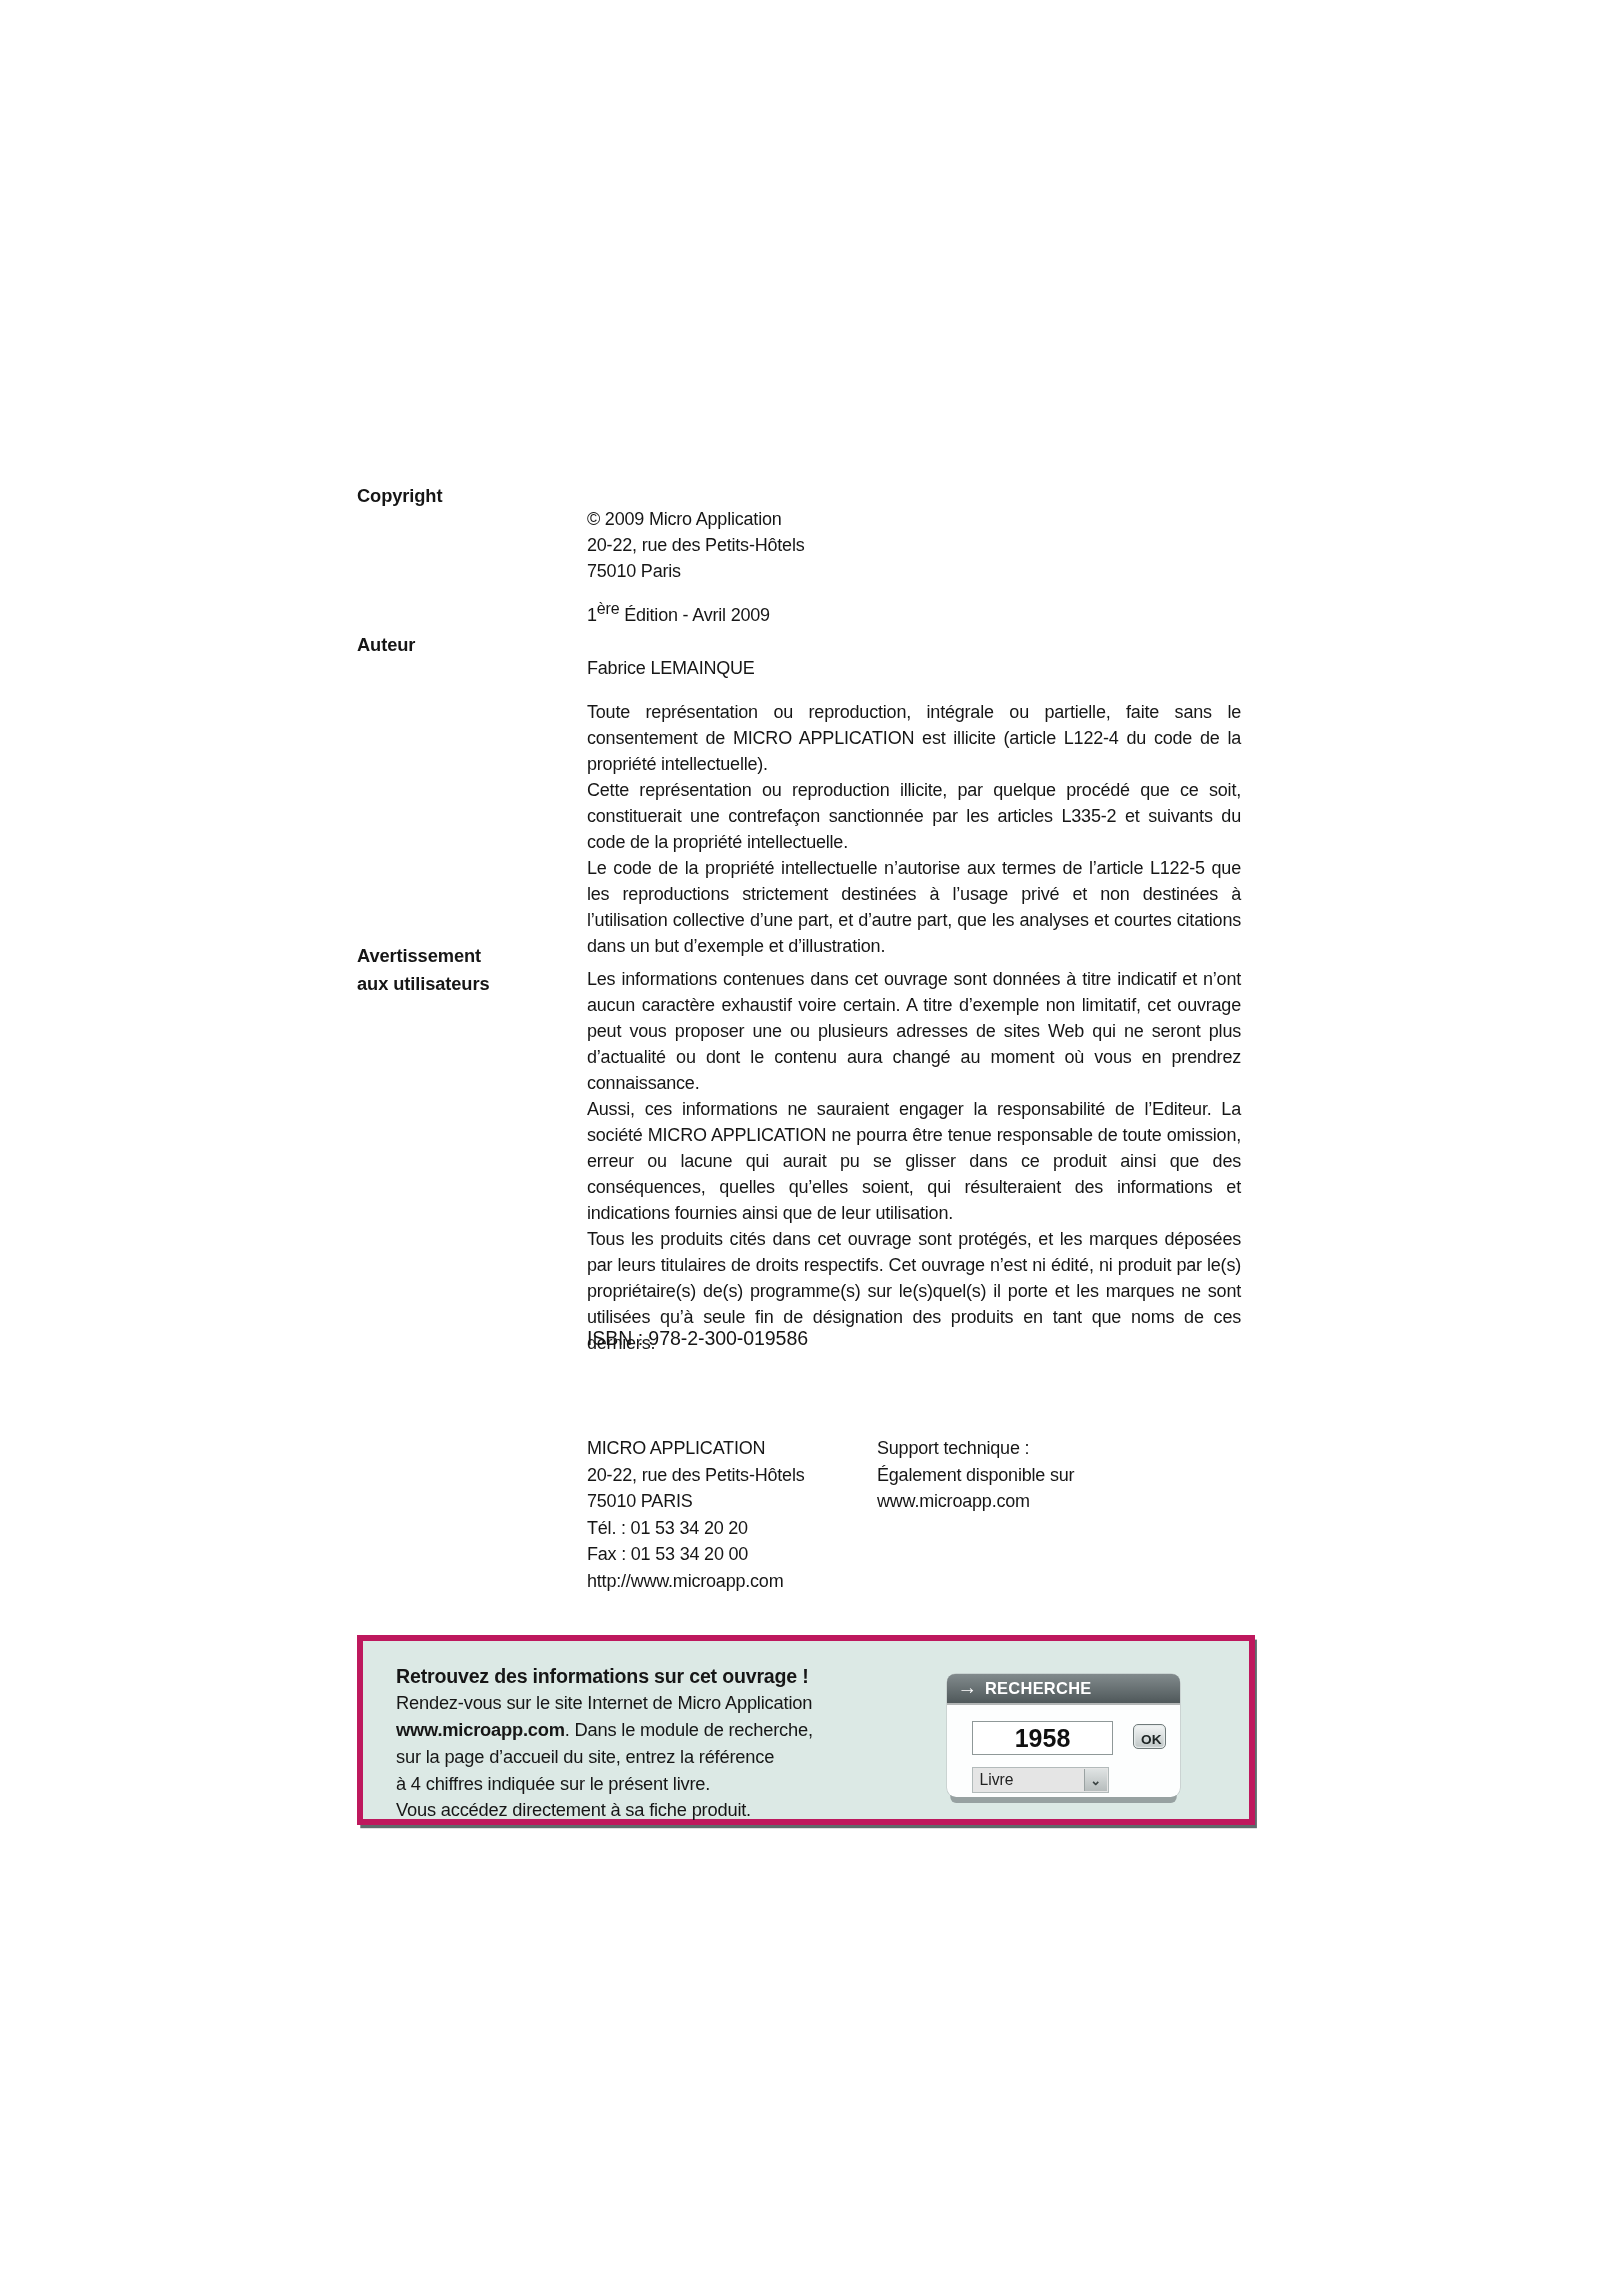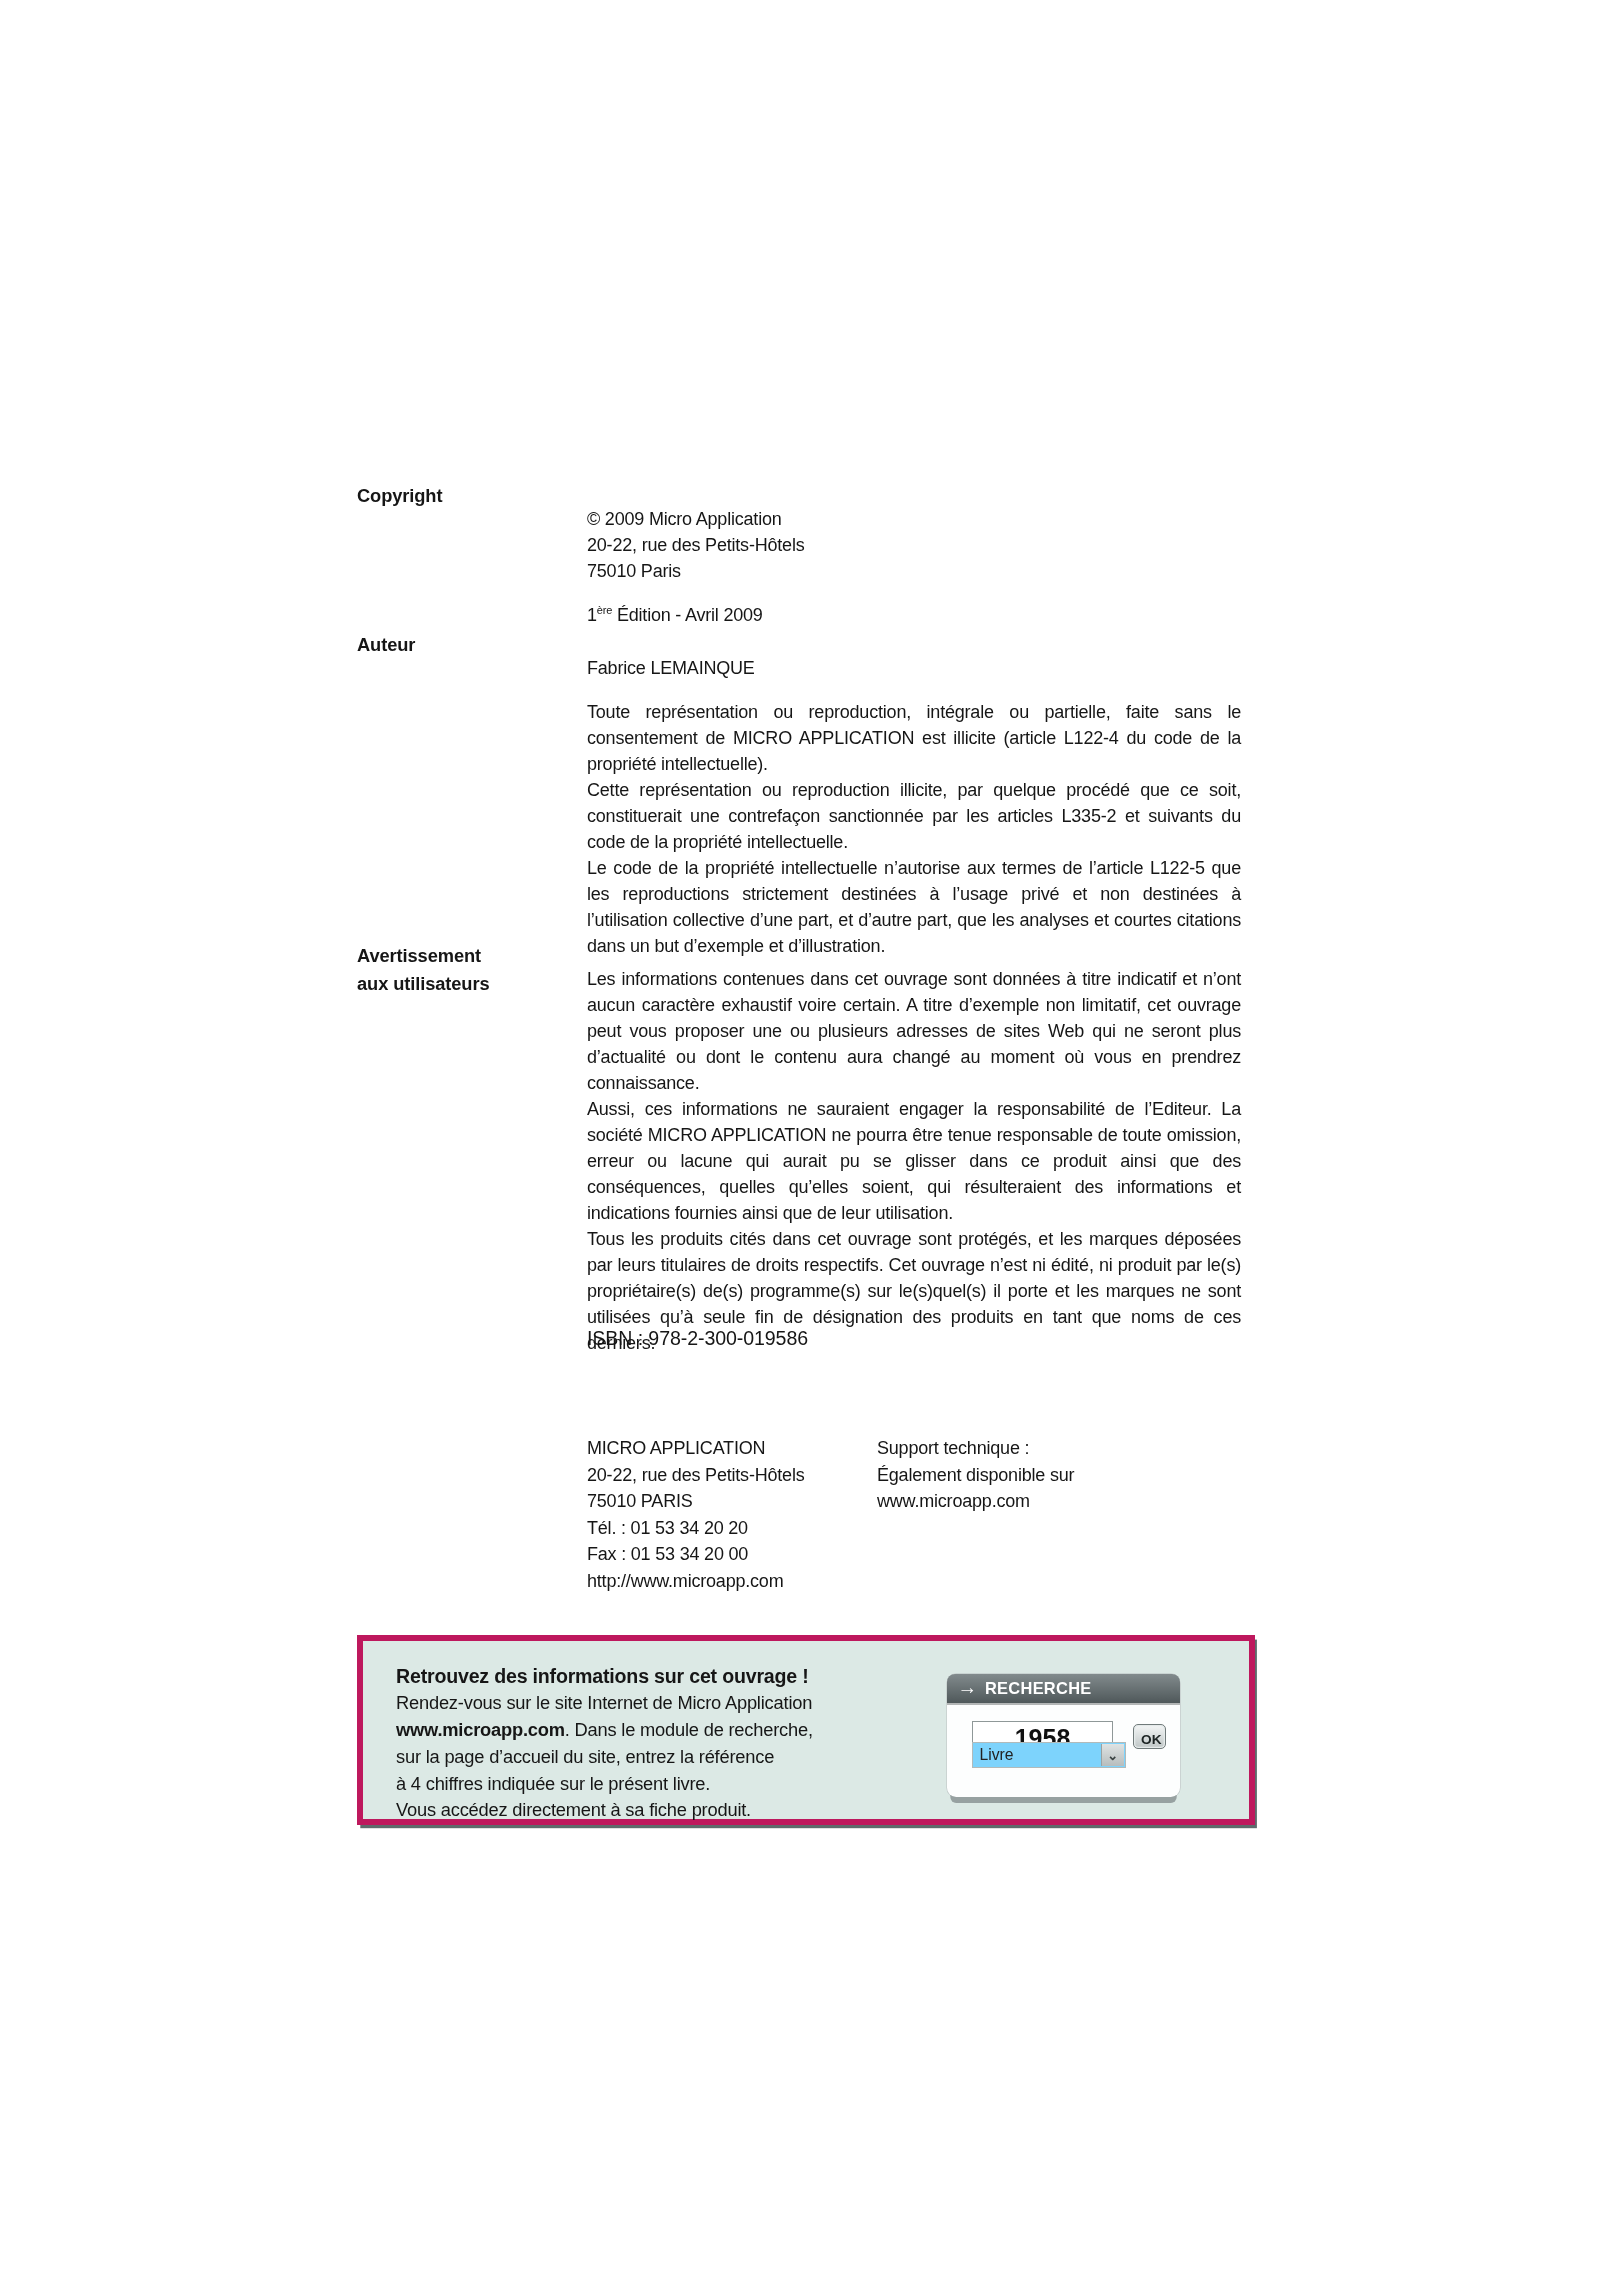--- a/index.html
+++ b/index.html
@@ -14,21 +14,21 @@
   .abs{position:absolute;}
   .lbl{
     font-weight:bold;font-size:18.3px;line-height:27.5px;letter-spacing:-0.1px;
   }
   .bodytxt{
     font-size:18px;line-height:26px;letter-spacing:-0.2px;margin-top:24px;
   }
   .textcol{left:587px;width:654px;}
   .just p{margin:0;text-align:justify;}
   .line{white-space:nowrap;}
-  sup.ed{font-size:11px;vertical-align:super;line-height:0;}
+  sup.ed{font-size:16px;vertical-align:super;line-height:0;}
   .isbn{font-size:19.6px;letter-spacing:-0.1px;}
 
   
   .infobox{
     left:357px;top:1635px;width:886px;height:178px;
     background:#dce9e5;
     border:6px solid #be185d;
     box-shadow:2.6px 3.9px 0 -0.7px #5e6a6b;
   }
   .infobox .title{
@@ -70,22 +70,22 @@
   .widget .okbtn{
     position:absolute;left:186px;top:50px;width:33px;height:25px;
     border:1.3px solid #707a7a;border-radius:5px;
     background:linear-gradient(#f4f6f6,#bfc6c6);
     font-weight:bold;font-size:13.7px;color:#1d2424;
     font-family:"Liberation Sans", sans-serif;
     box-shadow:0 0 0 1.3px #e5eaea inset;
     padding:7px;cursor:pointer;
   }
   .widget .select{
-    position:absolute;left:25px;top:68px;width:154px;height:26px;
-    border:1.3px solid #b2baba;background:#7dd3fc;
+    position:absolute;left:25px;top:93px;width:137px;height:26px;
+    border:1.3px solid #b2baba;background:#e5e5e5;
     box-sizing:border-box;
   }
   .widget .select .val{
     position:absolute;left:6.5px;top:3.3px;font-size:15.7px;color:#222;
   }
   .widget .select .chev{
     position:absolute;right:1.3px;top:1.3px;bottom:1.3px;width:22px;
     background:linear-gradient(#dfe3e3,#b7bdbd);
     border-left:0.7px solid #9aa2a2;
     display:flex;align-items:center;justify-content:center;

